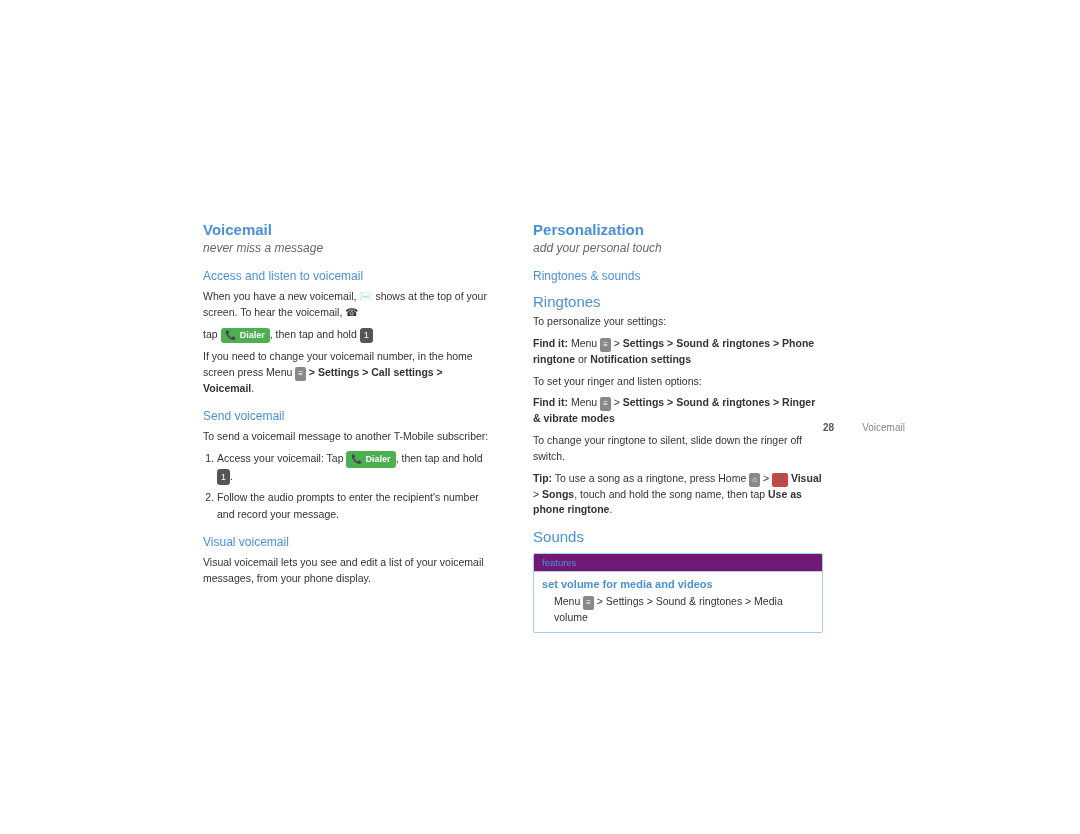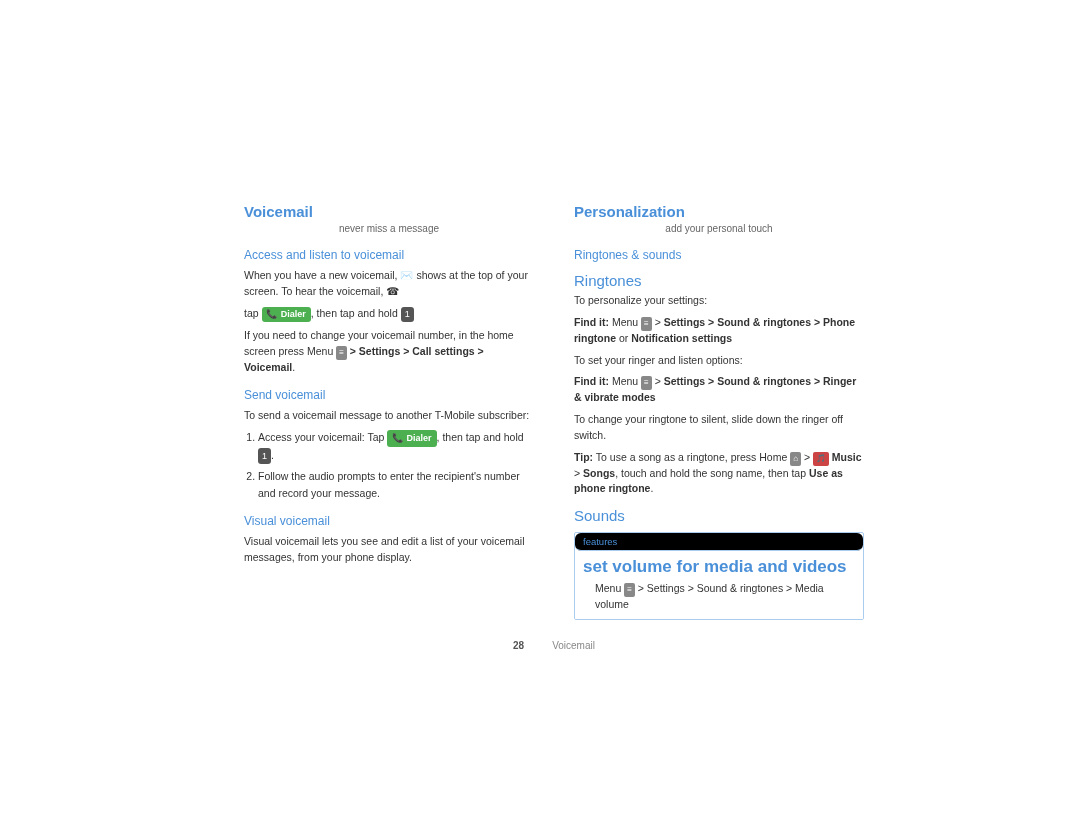--- a/index.html
+++ b/index.html
@@ -31,24 +31,24 @@
     .right-column {
       flex: 1;
     }
     .section-title {
       color: #4a90d9;
       font-size: 15px;
       font-weight: bold;
       margin-bottom: 3px;
     }
     .section-subtitle {
+      font-style: italic;
       color: #666;
-      font-size: 10px;
+      font-size: 12px;
       margin-bottom: 14px;
-      text-align: center;
     }
     .subsection-title {
       color: #4a90d9;
       font-size: 12px;
       font-weight: normal;
       margin-bottom: 6px;
       margin-top: 12px;
     }
     .subsection-label {
       color: #4a90d9;
@@ -136,34 +136,33 @@
       padding: 1px 3px;
       font-size: 8px;
     }
     .features-box {
       border: 1px solid #aaccee;
       border-radius: 2px;
       margin-top: 8px;
       overflow: hidden;
     }
     .features-tab {
-      background: #000000;
+      background: #701a75;
       color: #4a90d9;
       font-size: 9.5px;
       padding: 3px 8px;
       border-bottom: 1px solid #aaccee;
-      border-radius: 6px;
     }
     .features-content {
       padding: 6px 8px;
       background: #fff;
     }
     .features-highlight {
       color: #4a90d9;
-      font-size: 17px;
+      font-size: 11px;
       font-weight: bold;
       margin-bottom: 4px;
     }
     .features-body {
       font-size: 10.5px;
       color: #333;
       line-height: 1.5;
       padding-left: 12px;
     }
     .page-footer {
@@ -179,21 +178,21 @@
     }
     .tip-label {
       font-weight: bold;
       color: #333;
     }
   </style>
 </head>
 <body>
 
 <div class="page-container">
-  <div style="display:flex; flex-direction:column; align-items:center;margin-left:28px;">
+  <div style="display:flex; align-items:center;margin-left:28px;">
     <div class="content-area">
 
       <div class="left-column">
         <div class="section-title">Voicemail</div>
         <div class="section-subtitle">never miss a message</div>
 
         <div class="subsection-title">Access and listen to voicemail</div>
         <p>
           <span>When you have a new voicemail, ✉️ shows at the top of your screen. To hear the voicemail,</span>
           <span> ☎</span>
@@ -233,21 +232,21 @@
         <p>To personalize your settings:</p>
         <p class="find-it-line">
           <span class="find-it-label">Find it:</span> Menu <span class="menu-icon">≡</span> &gt; <span class="bold">Settings &gt; Sound &amp; ringtones &gt; Phone ringtone</span> or <span class="bold">Notification settings</span>
         </p>
         <p>To set your ringer and listen options:</p>
         <p class="find-it-line">
           <span class="find-it-label">Find it:</span> Menu <span class="menu-icon">≡</span> &gt; <span class="bold">Settings &gt; Sound &amp; ringtones &gt; Ringer &amp; vibrate modes</span>
         </p>
         <p>To change your ringtone to silent, slide down the ringer off switch.</p>
         <p class="find-it-line">
-          <span class="tip-label">Tip:</span> To use a song as a ringtone, press Home <span class="home-icon">⌂</span> &gt; <span class="music-icon">🎵</span> <span class="bold">Music</span> &gt; <span class="bold">Songs</span>, touch and hold the song name, then tap <span class="bold">Use as phone ringtone</span>.
+          <span class="tip-label">Tip:</span> To use a song as a ringtone, press Home <span class="home-icon">⌂</span> &gt; <span class="music-icon">🎵</span> <span class="bold">Visual</span> &gt; <span class="bold">Songs</span>, touch and hold the song name, then tap <span class="bold">Use as phone ringtone</span>.
         </p>
 
         <div class="subsection-label">Sounds</div>
 
         <div class="features-box">
           <div class="features-tab">features</div>
           <div class="features-content">
             <div class="features-highlight">set volume for media and videos</div>
             <div class="features-body">
               Menu <span class="menu-icon">≡</span><span> &gt; Settings &gt; Sound &amp; ringtones &gt; Media volume</span>

